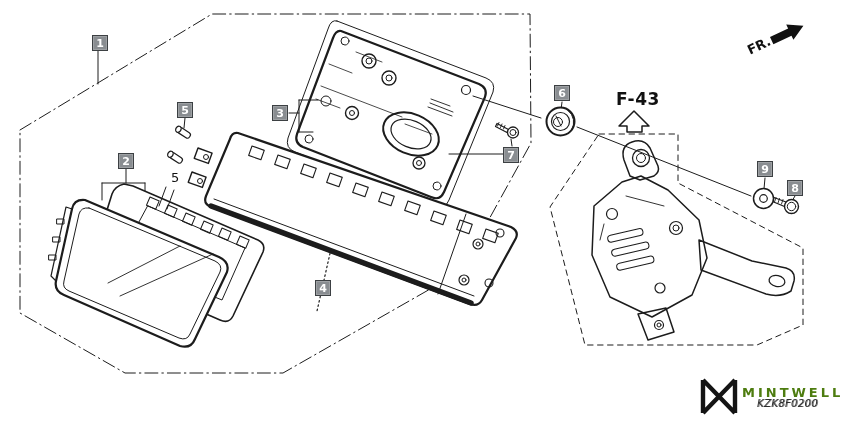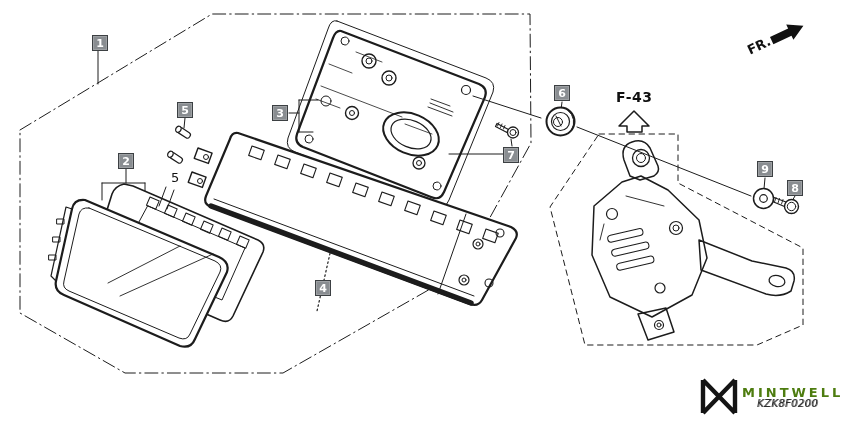--- a/index.html
+++ b/index.html
@@ -13,21 +13,21 @@
     background:#898d91;border:1px solid #3c4043;
     color:#fff;font-size:11px;font-weight:bold;line-height:16px;
     text-align:center;box-shadow:inset 0 0 0 1px rgba(255,255,255,.18);
     cursor:pointer;box-sizing:border-box;
   }
   .plainnum{
     position:absolute;color:#111;font-size:13px;font-weight:500;
   }
   .figref{
     position:absolute;left:616px;top:89px;color:#111;
-    font-size:14px;font-weight:bold;letter-spacing:.5px;cursor:pointer;
+    font-size:17px;font-weight:bold;letter-spacing:.5px;cursor:pointer;
   }
   .frlabel{
     position:absolute;left:747px;top:38px;color:#111;
     font-size:13px;font-weight:bold;transform:rotate(-25deg);
   }
   .logo-text{
     position:absolute;left:742px;top:385px;color:#4d7c0f;
     font-size:13px;font-weight:bold;letter-spacing:3px;
   }
   .diagram-code{

